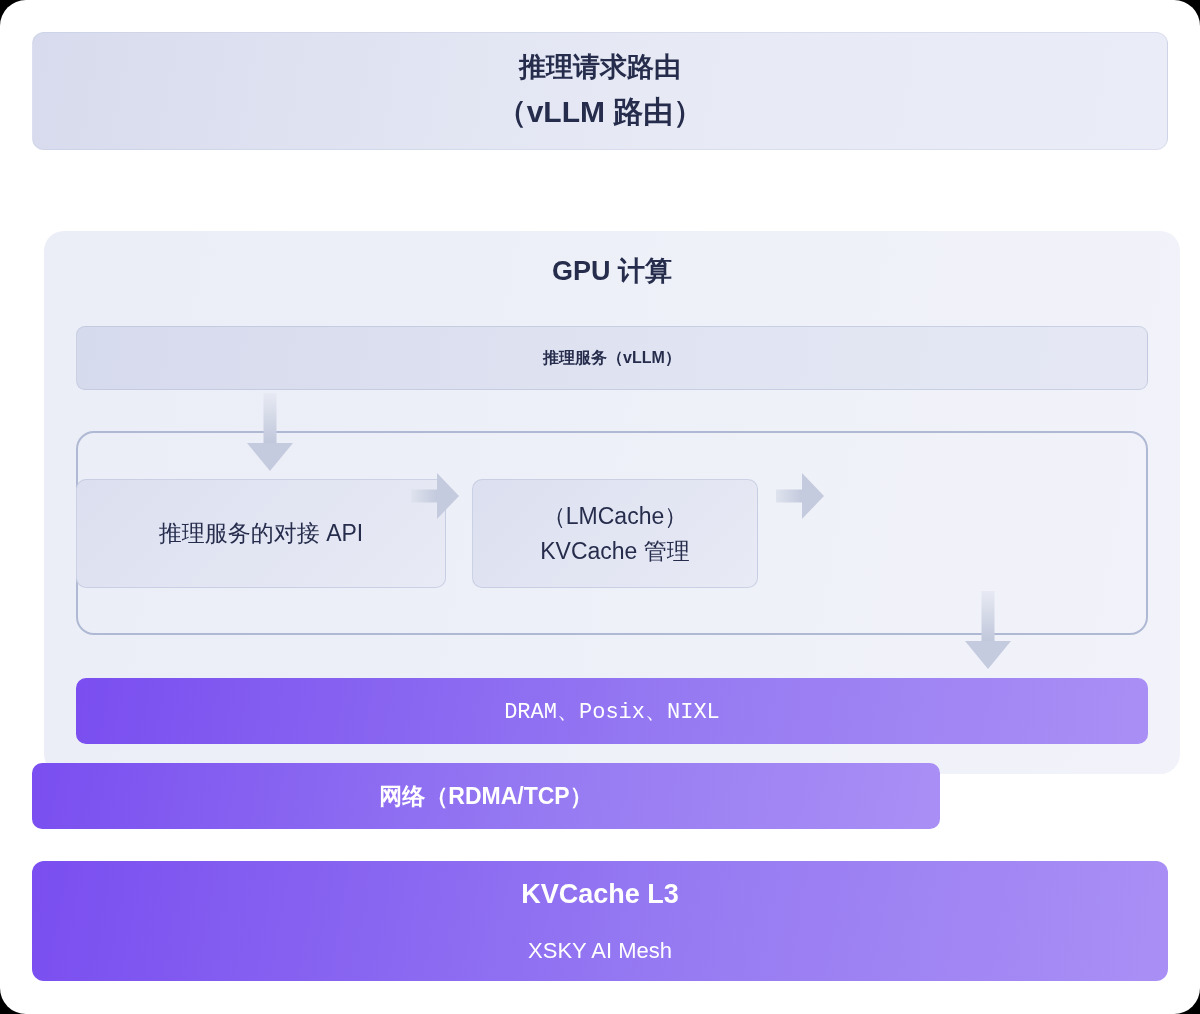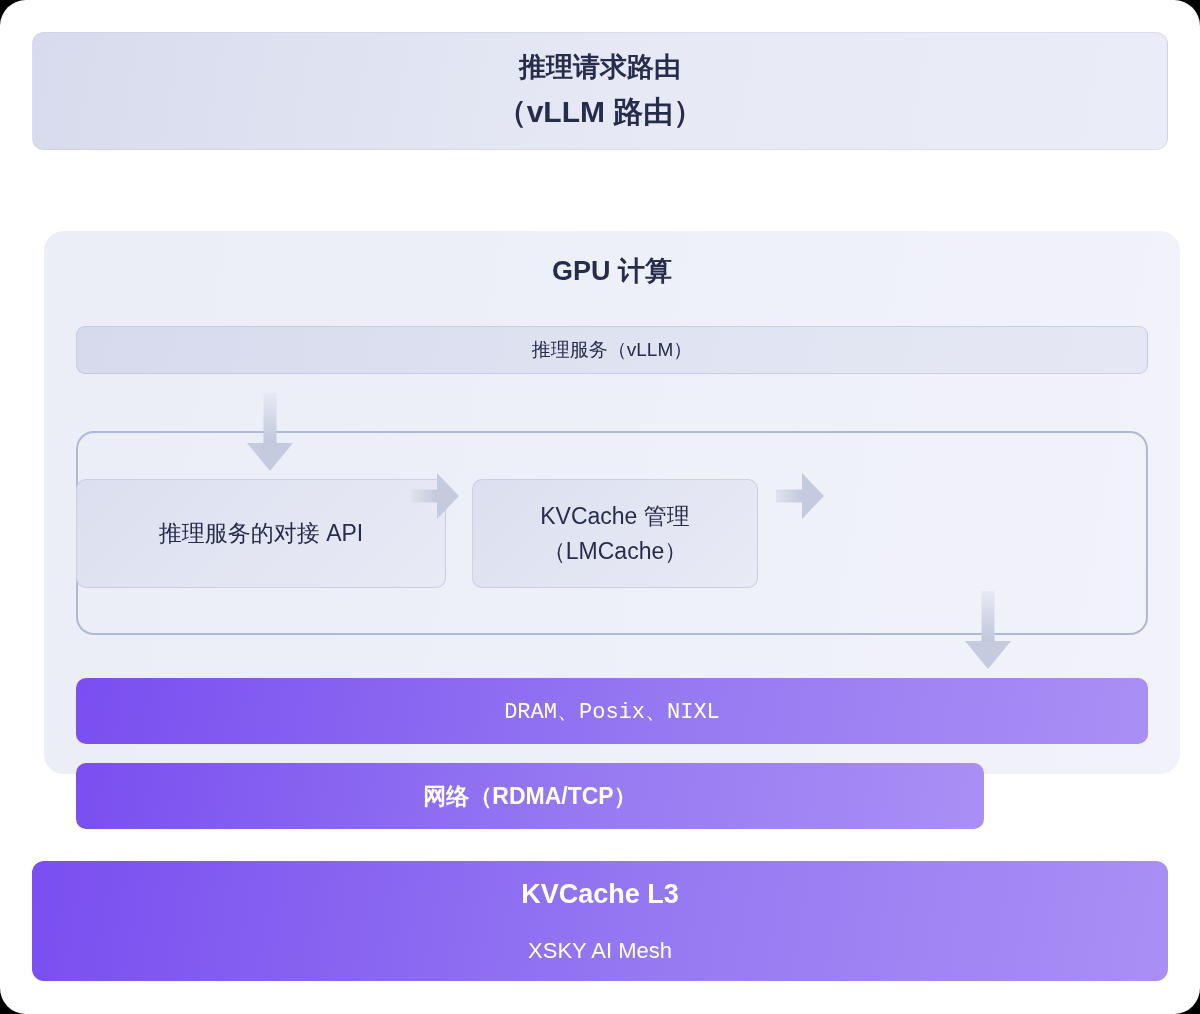--- a/index.html
+++ b/index.html
@@ -46,27 +46,27 @@
   }
   .gpu-title {
     position: absolute;
     left: 0; top: 22px; width: 100%;
     text-align: center;
     font-size: 27px; font-weight: 600; color: #262d4c;
   }
   .service-bar {
     position: absolute;
     left: 32px; top: 95px;
-    width: 1072px; height: 48px;
+    width: 1072px; height: 64px;
     border-radius: 9px;
     background: linear-gradient(100deg, #d6daed 0%, #e0e3f1 55%, #e5e8f4 100%);
     border: 1px solid rgba(180,189,214,0.55);
     box-sizing: border-box;
     display: flex; align-items: center; justify-content: center;
-    font-size: 19px; font-weight: 400; color: #262d4c;
+    font-size: 16px; font-weight: 700; color: #262d4c;
   }
   .inner-frame {
     position: absolute;
     left: 32px; top: 200px;
     width: 1072px; height: 204px;
     border-radius: 18px;
     border: 2px solid #b0b9d4;
     box-sizing: border-box;
     background: transparent;
   }
@@ -106,21 +106,21 @@
   .arrow-right-2 { left: 732px; top: 242px; }
 
   
   .network-bar {
     position: absolute;
     left: 32px; top: 763px;
     width: 908px; height: 66px;
     border-radius: 10px;
     background: linear-gradient(100deg, #7a4ef0 0%, #9579f2 55%, #a98ff5 100%);
     display: flex; align-items: center; justify-content: center;
-    font-size: 23px; font-weight: 600; color: #ffffff; margin-left: 44px;
+    font-size: 23px; font-weight: 600; color: #ffffff;
   }
   .l3-bar {
     position: absolute;
     left: 32px; top: 861px;
     width: 1136px; height: 120px;
     border-radius: 12px;
     background: linear-gradient(100deg, #7a4ef0 0%, #9579f2 55%, #a98ff5 100%);
     display: flex; flex-direction: column;
     align-items: center; justify-content: center;
     gap: 4px;
@@ -171,22 +171,22 @@
     </div>
 
     <span class="arrow arrow-right-1">
       <svg width="48" height="46" viewBox="0 0 48 46">
         <rect x="0" y="16.5" width="28" height="13" fill="url(#gradH)"></rect>
         <polygon points="26,0 26,46 48,23" fill="#c5cbde"></polygon>
       </svg>
     </span>
 
     <div class="pipe-box pipe-box-2">
+      <span>（LMCache）</span>
       <span>KVCache 管理</span>
-      <span>（LMCache）</span>
     </div>
 
     <span class="arrow arrow-right-2">
       <svg width="48" height="46" viewBox="0 0 48 46">
         <rect x="0" y="16.5" width="28" height="13" fill="url(#gradH)"></rect>
         <polygon points="26,0 26,46 48,23" fill="#c5cbde"></polygon>
       </svg>
     </span>
 
 

